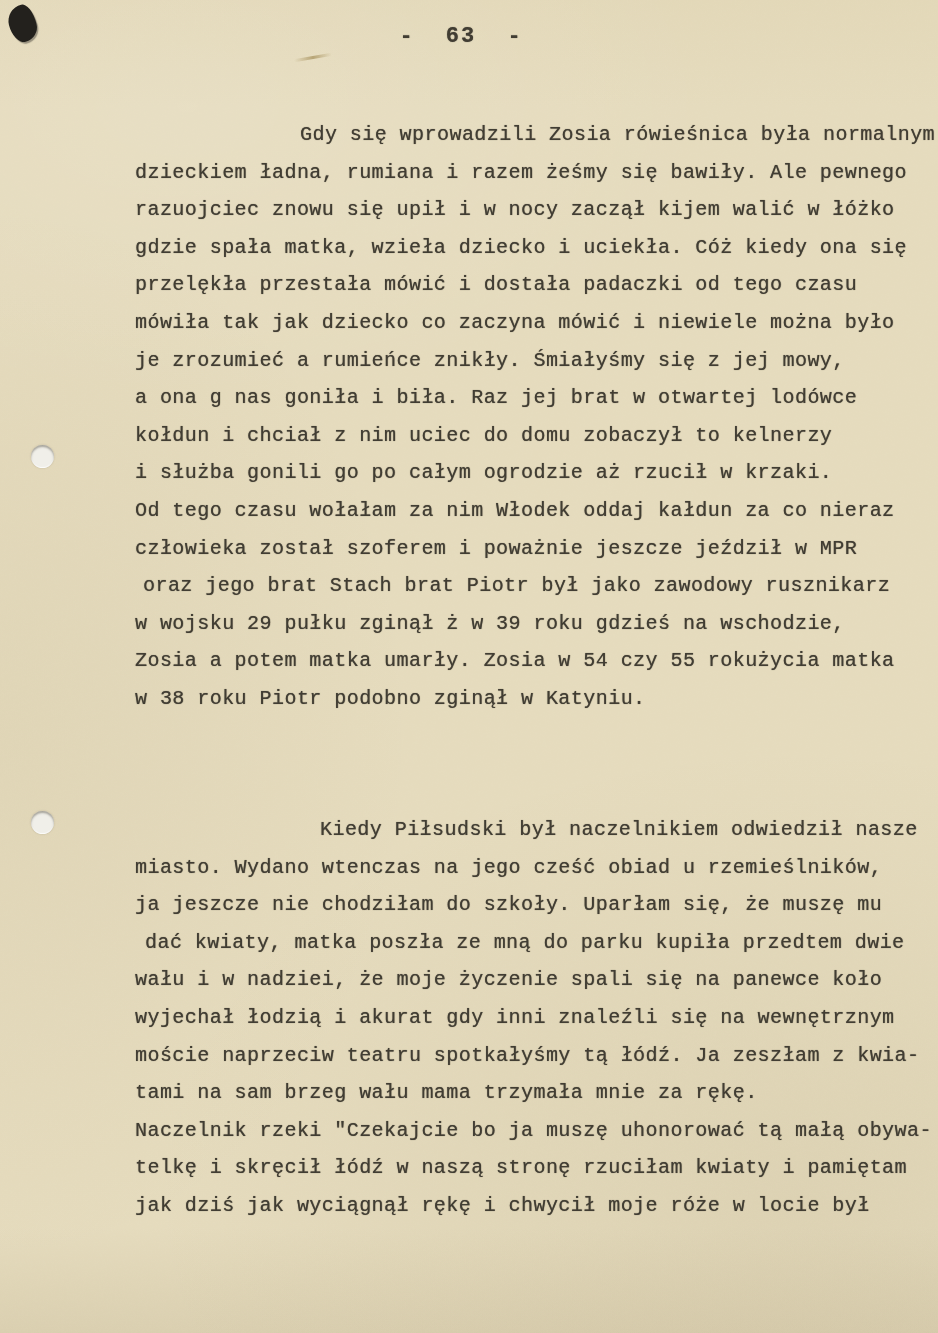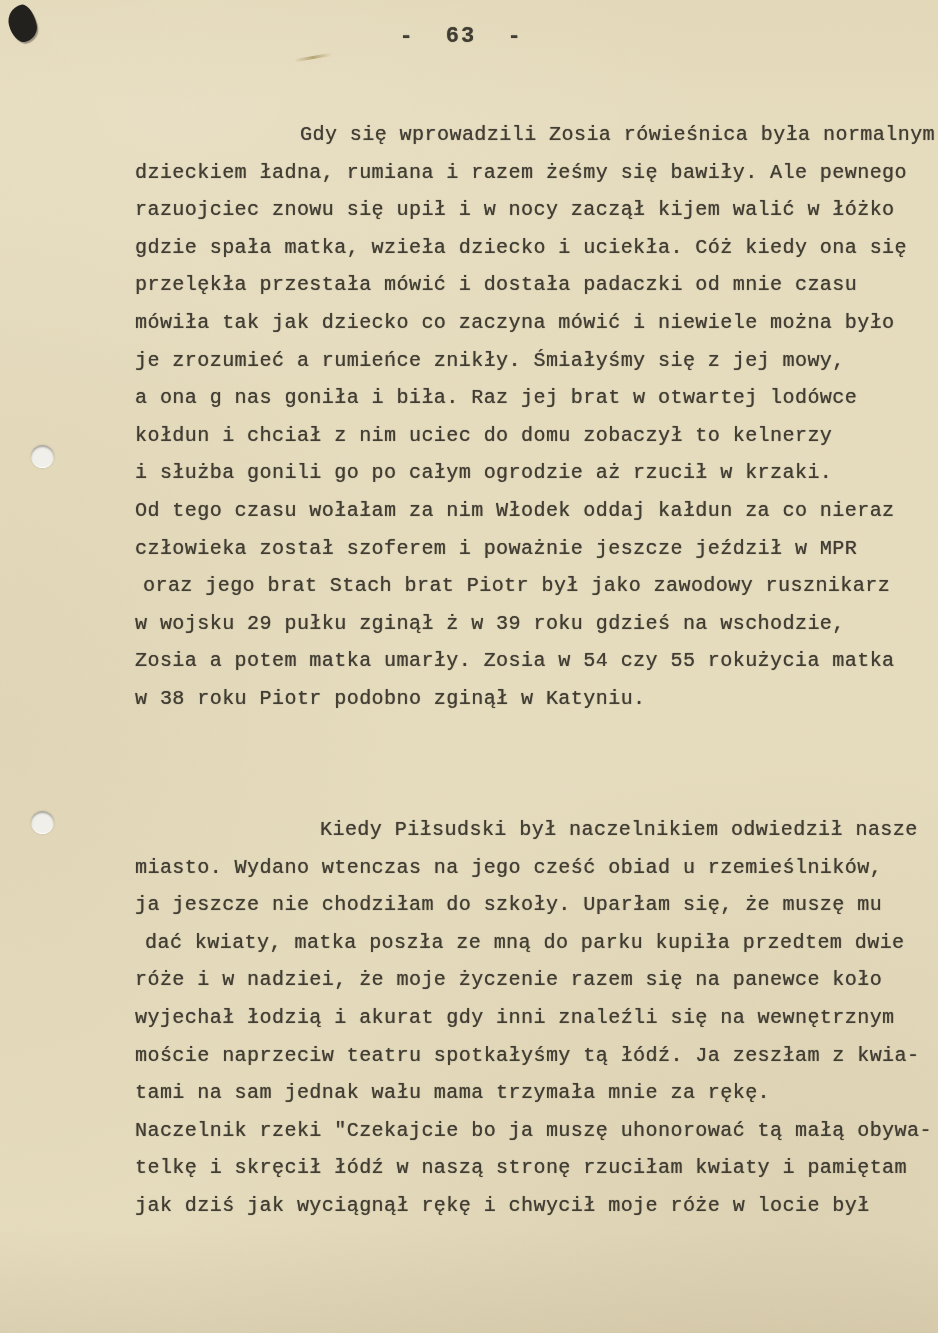--- a/index.html
+++ b/index.html
@@ -75,38 +75,38 @@
 <div class="hole" id="hole-top"></div>
 <div class="hole" id="hole-bottom"></div>
 
 <div class="page-number">- 63 -</div>
 
 <div class="textblock" id="paragraph-1">
     <div class="line" style="padding-left: 165px;">Gdy się wprowadzili Zosia rówieśnica była normalnym</div>
     <div class="line">dzieckiem ładna, rumiana i razem żeśmy się bawiły. Ale pewnego</div>
     <div class="line">razuojciec znowu się upił i w nocy zaczął kijem walić w łóżko</div>
     <div class="line">gdzie spała matka, wzieła dziecko i uciekła. Cóż kiedy ona się</div>
-    <div class="line">przelękła przestała mówić i dostała padaczki od mnie czasu</div>
+    <div class="line">przelękła przestała mówić i dostała padaczki od tego czasu</div>
     <div class="line">mówiła tak jak dziecko co zaczyna mówić i niewiele można było</div>
     <div class="line">je zrozumieć a rumieńce znikły. Śmiałyśmy się z jej mowy,</div>
     <div class="line">a ona g nas goniła i biła. Raz jej brat w otwartej lodówce</div>
     <div class="line">kołdun i chciał z nim uciec do domu zobaczył to kelnerzy</div>
     <div class="line">i służba gonili go po całym ogrodzie aż rzucił w krzaki.</div>
     <div class="line">Od tego czasu wołałam za nim Włodek oddaj kałdun za co nieraz</div>
     <div class="line">człowieka został szoferem i poważnie jeszcze jeździł w MPR</div>
     <div class="line" style="padding-left: 8px;">oraz jego brat Stach brat Piotr był jako zawodowy rusznikarz</div>
     <div class="line">w wojsku 29 pułku zginął ż w 39 roku gdzieś na wschodzie,</div>
     <div class="line">Zosia a potem matka umarły. Zosia w 54 czy 55 rokużycia matka</div>
     <div class="line">w 38 roku Piotr podobno zginął w Katyniu.</div>
   </div>
 <div class="textblock" id="paragraph-2">
     <div class="line" style="padding-left: 185px;">Kiedy Piłsudski był naczelnikiem odwiedził nasze</div>
     <div class="line">miasto. Wydano wtenczas na jego cześć obiad u rzemieślników,</div>
     <div class="line">ja jeszcze nie chodziłam do szkoły. Uparłam się, że muszę mu</div>
     <div class="line" style="padding-left: 10px;">dać kwiaty, matka poszła ze mną do parku kupiła przedtem dwie</div>
-    <div class="line">róże i w nadziei, że moje życzenie razem się na panewce koło</div>
+    <div class="line">wału i w nadziei, że moje życzenie spali się na panewce koło</div>
     <div class="line">wyjechał łodzią i akurat gdy inni znaleźli się na wewnętrznym</div>
     <div class="line">moście naprzeciw teatru spotkałyśmy tą łódź. Ja zeszłam z kwia-</div>
-    <div class="line">tami na sam jednak wału mama trzymała mnie za rękę.</div>
+    <div class="line">tami na sam brzeg wału mama trzymała mnie za rękę.</div>
     <div class="line">Naczelnik rzeki "Czekajcie bo ja muszę uhonorować tą małą obywa-</div>
     <div class="line">telkę i skręcił łódź w naszą stronę rzuciłam kwiaty i pamiętam</div>
     <div class="line">jak dziś jak wyciągnął rękę i chwycił moje róże w locie był</div>
   </div>
 
 </body></html>

